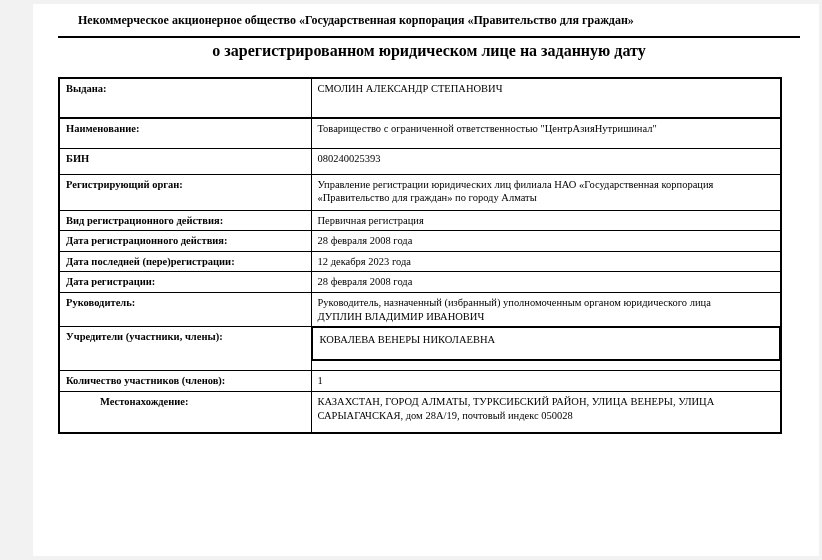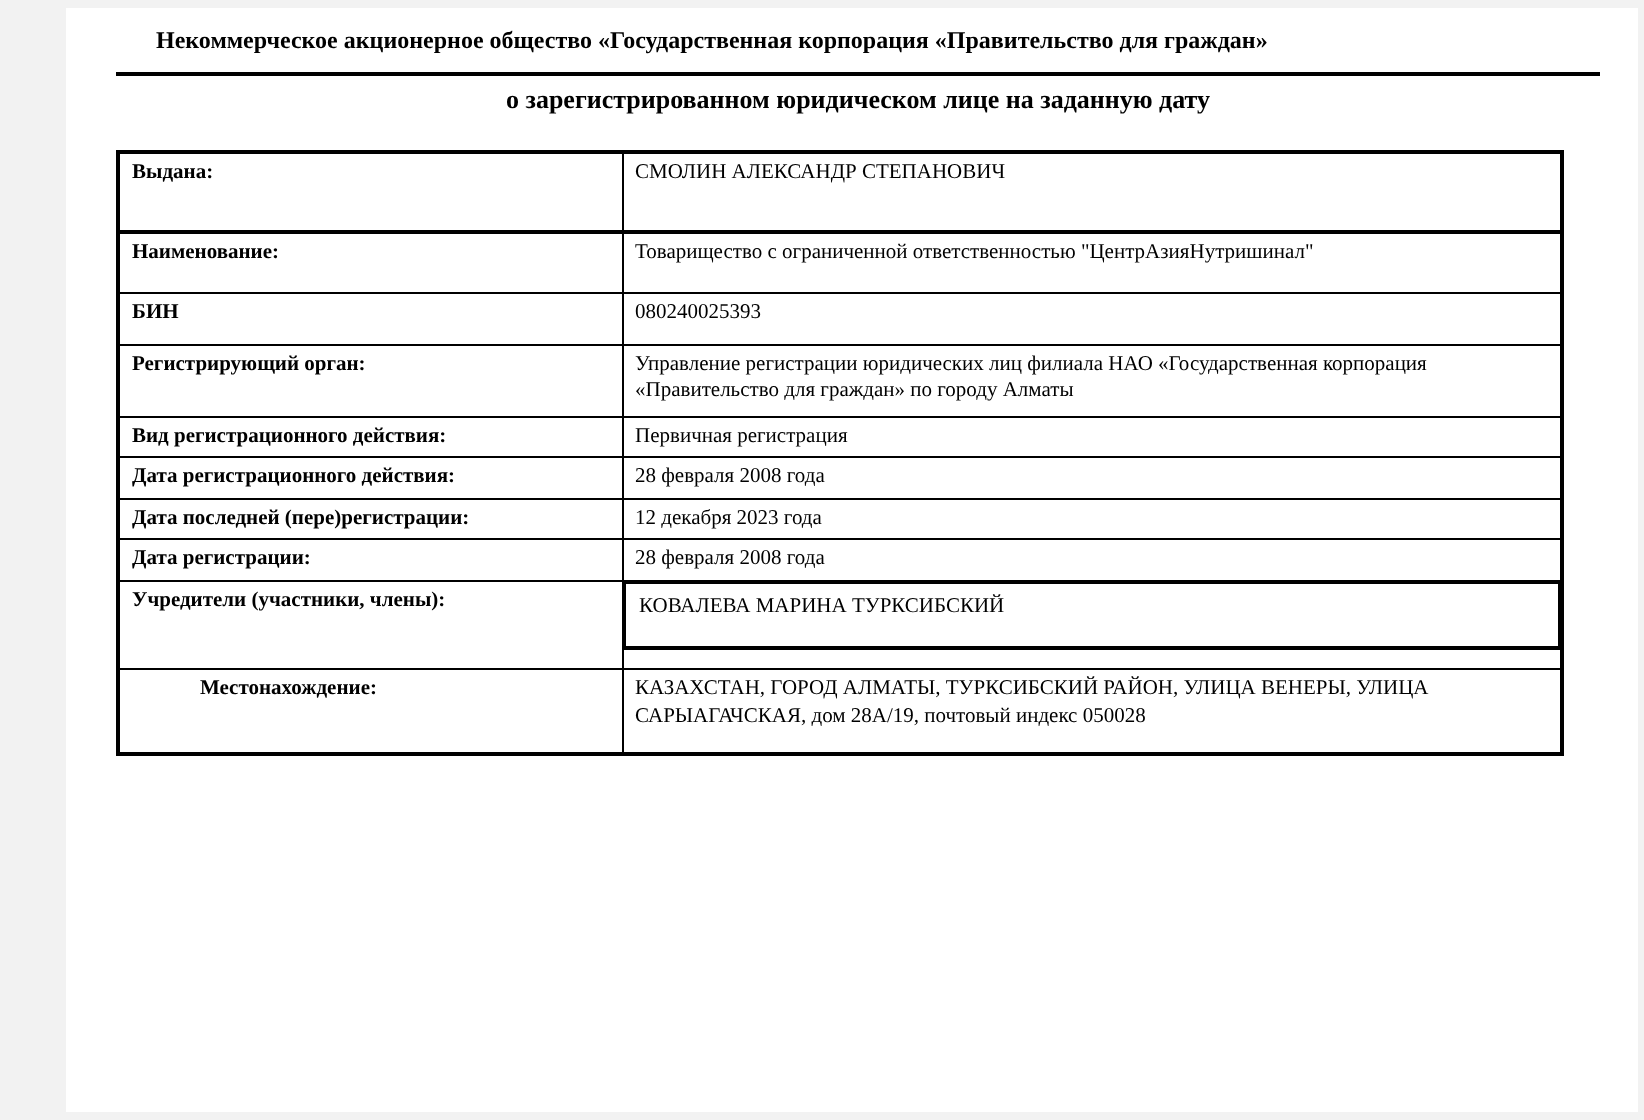--- a/index.html
+++ b/index.html
@@ -29,21 +29,21 @@
   }
   .title1 {
     text-align: center;
     font-weight: bold;
     font-size: 13px;
     margin-top: 6px;
   }
   .title2 {
     text-align: center;
     font-weight: bold;
-    font-size: 13px;
+    font-size: 16px;
     margin-top: 4px;
   }
   .date-row {
     display: flex;
     justify-content: flex-end;
     align-items: baseline;
     margin-top: 24px;
     padding-right: 55px;
     font-size: 11px;
   }
@@ -114,22 +114,31 @@
         </tr>
         <tr>
           <td class="cell-label" style="height: 19px;">Дата последней (пере)регистрации:</td>
           <td class="cell-value" style="height: 19px;">12 декабря 2023 года</td>
         </tr>
         <tr>
           <td class="cell-label" style="height: 19px;">Дата регистрации:</td>
           <td class="cell-value" style="height: 19px;">28 февраля 2008 года</td>
         </tr>
         <tr>
+          <td class="cell-label" style="height: 33px;">Руководитель:</td>
+          <td class="cell-value" style="height: 33px;">Руководитель, назначенный (избранный) уполномоченным органом юридического лица
+ДУПЛИН ВЛАДИМИР ИВАНОВИЧ</td>
+        </tr>
+        <tr>
           <td class="cell-label" style="height: 44px;">Учредители (участники, члены):</td>
-          <td class="cell-value cell-boxed" style="height: 44px;"><div class="value-box">КОВАЛЕВА МАРИНА ТУРКСИБСКИЙ</div></td>
+          <td class="cell-value cell-boxed" style="height: 44px;"><div class="value-box">КОВАЛЕВА ВЕНЕРЫ НИКОЛАЕВНА</div></td>
+        </tr>
+        <tr>
+          <td class="cell-label" style="height: 16px;">Количество участников (членов):</td>
+          <td class="cell-value" style="height: 16px;">1</td>
         </tr>
         <tr>
           <td class="cell-label" style="height: 42px; padding-left: 40px;">Местонахождение:</td>
           <td class="cell-value" style="height: 42px;">КАЗАХСТАН, ГОРОД АЛМАТЫ, ТУРКСИБСКИЙ РАЙОН, УЛИЦА ВЕНЕРЫ, УЛИЦА
 САРЫАГАЧСКАЯ, дом 28А/19, почтовый индекс 050028</td>
         </tr>
       </tbody>
   </table>
 </div>
 

